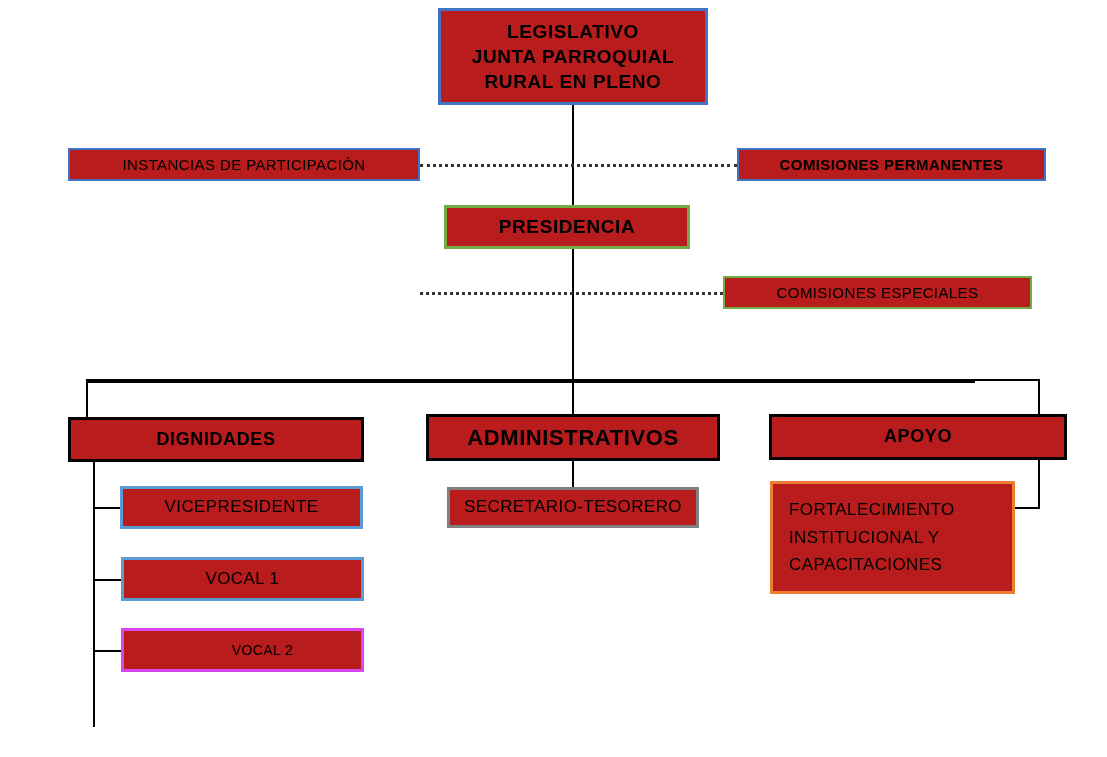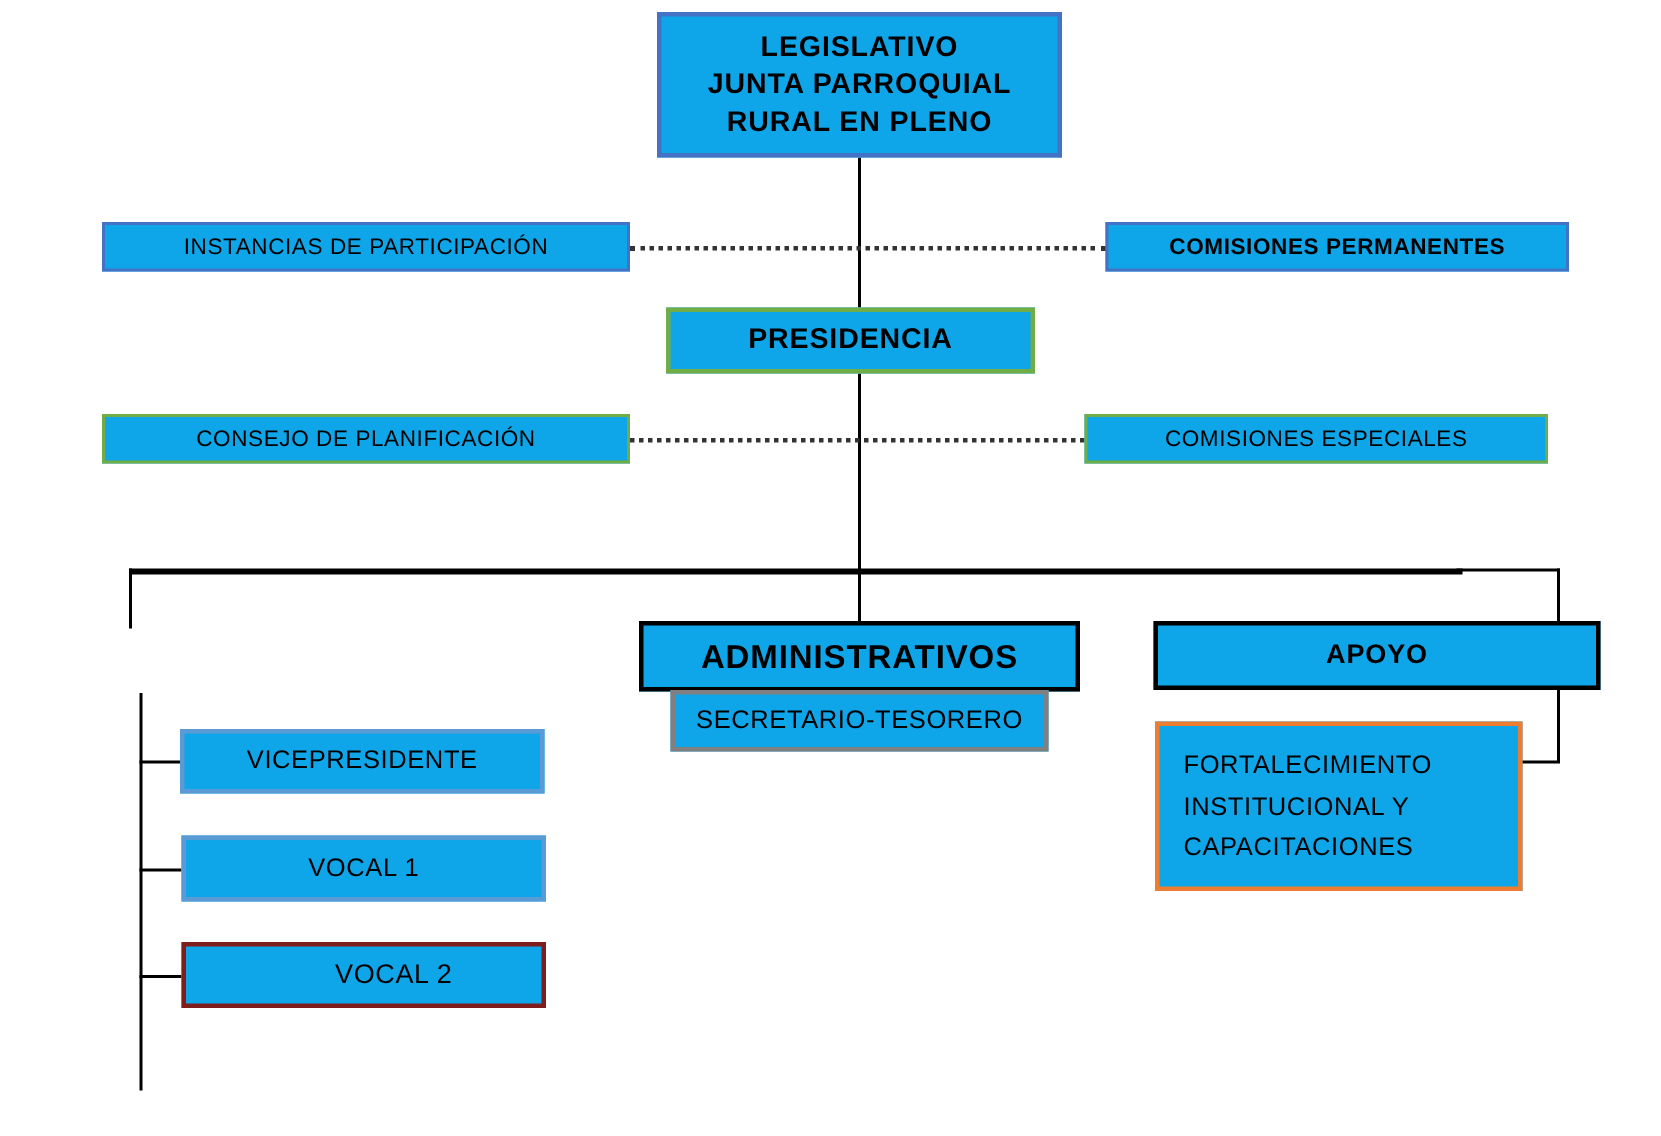--- a/index.html
+++ b/index.html
@@ -14,21 +14,21 @@
   #chart {
     position: relative;
     width: 1107px;
     height: 757px;
     background: #ffffff;
     overflow: hidden;
   }
   .node {
     position: absolute;
     box-sizing: border-box;
-    background: #0ea5e9;
+    background: #b91c1c;
     display: flex;
     align-items: center;
     justify-content: center;
     text-align: center;
     color: #000000;
     z-index: 5;
   }
   .node .label {
     display: block;
     width: 100%;
@@ -98,51 +98,51 @@
   </div>
 
   <div class="node t-plain" style="left:737px; top:148px; width:309px; height:33px; border:2px solid #4472c4; font-size:15px;font-weight:bold;">
     <span class="label">COMISIONES  PERMANENTES</span>
   </div>
 
   <div class="node t-bold" style="left:444px; top:205px; width:246px; height:44px; border:3px solid #70ad47; font-size:19px;">
     <span class="label">PRESIDENCIA</span>
   </div>
 
-  <div class="node t-plain" style="left:68px; top:276px; width:352px; height:33px; border:2px solid #70ad47; font-size:15px;">
-    <span class="label">CONSEJO DE PLANIFICACIÓN</span>
-  </div>
 
   <div class="node t-plain" style="left:723px; top:276px; width:309px; height:33px; border:2px solid #70ad47; font-size:15px;">
     <span class="label">COMISIONES  ESPECIALES</span>
   </div>
 
+  <div class="node t-bold" style="left:68px; top:417px; width:296px; height:45px; border:3px solid #000000; font-size:18px;">
+    <span class="label">DIGNIDADES</span>
+  </div>
 
   <div class="node t-bold" style="left:426px; top:414px; width:294px; height:47px; border:3px solid #000000; font-size:22px;">
     <span class="label">ADMINISTRATIVOS</span>
   </div>
 
   <div class="node t-bold" style="left:769px; top:414px; width:298px; height:46px; border:3px solid #000000; font-size:18px;">
     <span class="label">APOYO</span>
   </div>
 
   <div class="node t-plain" style="left:120px; top:486px; width:243px; height:43px; border:3px solid #5b9bd5; font-size:17px;">
     <span class="label">VICEPRESIDENTE</span>
   </div>
 
   <div class="node t-plain" style="left:121px; top:557px; width:243px; height:44px; border:3px solid #5b9bd5; font-size:17px;">
     <span class="label">VOCAL 1</span>
   </div>
 
-  <div class="node t-plain" style="left:121px; top:628px; width:243px; height:44px; border:3px solid #7f1d1d; font-size:18px;padding-left:40px;">
+  <div class="node t-plain" style="left:121px; top:628px; width:243px; height:44px; border:3px solid #d946ef; font-size:14px;padding-left:40px;">
     <span class="label">VOCAL 2</span>
   </div>
 
 
-  <div class="node t-plain" style="left:447px; top:460px; width:252px; height:41px; border:3px solid #808080; font-size:17px;">
+  <div class="node t-plain" style="left:447px; top:487px; width:252px; height:41px; border:3px solid #808080; font-size:17px;">
     <span class="label">SECRETARIO-TESORERO</span>
   </div>
 
   <div class="node t-plain" style="left:770px; top:481px; width:245px; height:113px; border:3px solid #ed7d31; font-size:17px; justify-content:flex-start; padding-left:16px; text-align:left;">
     <span class="label" style="text-align:left; line-height:1.62;">FORTALECIMIENTO
 INSTITUCIONAL   Y
 CAPACITACIONES</span>
   </div>
 
 </div>

